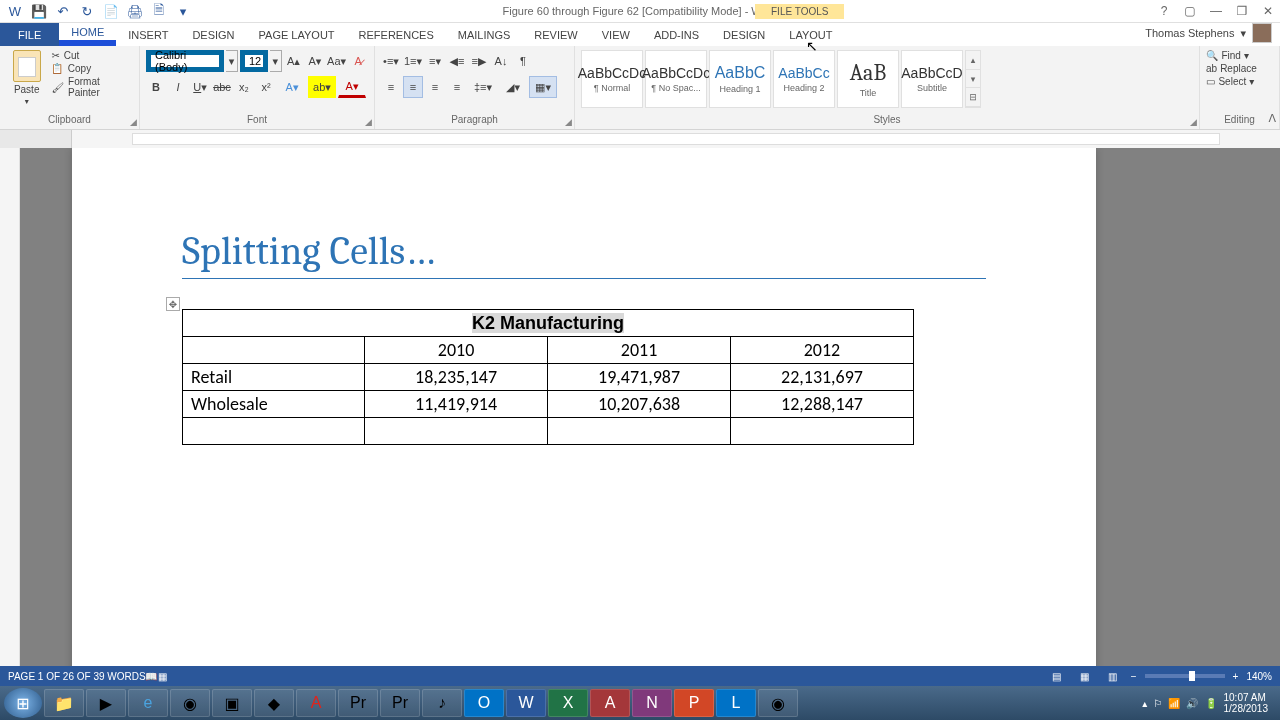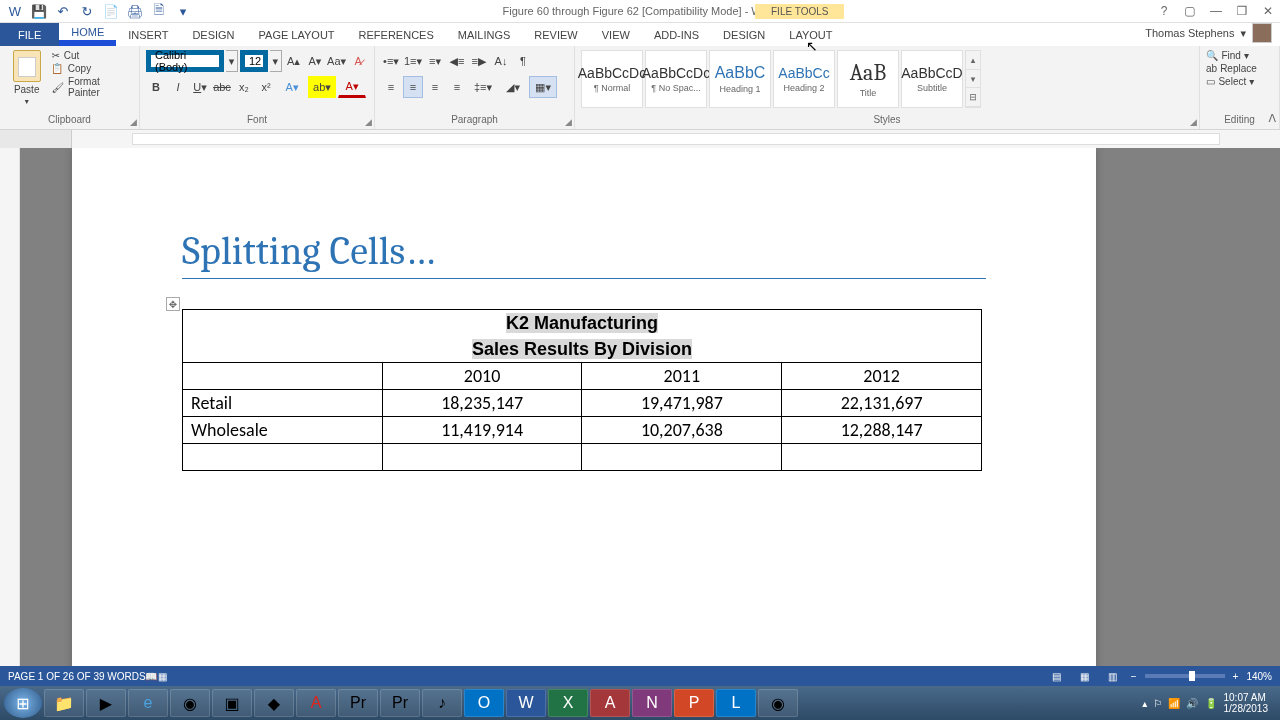--- a/index.html
+++ b/index.html
@@ -72,21 +72,21 @@
 .doc-area { position: absolute; top: 148px; bottom: 34px; left: 0; right: 0; display: flex; background: #fff; }
 .ruler-v { width: 20px; background: #f5f5f5; border-right: 1px solid #e0e0e0; }
 .doc-scroll { flex: 1; background: #818181; overflow: hidden; position: relative; padding-left: 52px; }
 .page { width: 1024px; height: 100%; background: #fff; padding: 80px 110px 40px; box-shadow: 0 0 8px rgba(0,0,0,0.2); }
 
 .doc-title { font-family: Cambria, Georgia, serif; font-size: 40px; color: #2e74b5; font-weight: normal; border-bottom: 1px solid #2e74b5; padding-bottom: 4px; margin-bottom: 30px; }
 
 .table-anchor { position: relative; }
 .table-move { position: absolute; left: -16px; top: -12px; width: 14px; height: 14px; border: 1px solid #aaa; background: #fff; display: flex; align-items: center; justify-content: center; font-size: 10px; color: #666; cursor: move; }
 
-.sales-table { border-collapse: collapse; width: 800px; margin-top: 28px; }
+.sales-table { border-collapse: collapse; width: 732px; margin-top: 28px; }
 .sales-table td, .sales-table th { border: 1px solid #000; padding: 2px 8px; font-family: Calibri, sans-serif; font-size: 18px; font-weight: normal; }
 .sales-table .header-row td { text-align: center; font-weight: bold; border-bottom: none; }
 .sales-table .header-row2 td { text-align: center; font-weight: bold; border-top: none; }
 .sales-table .year-row td { text-align: center; }
 .sales-table .year-row td:first-child { text-align: left; }
 .sales-table .data-row td { text-align: center; }
 .sales-table .data-row td:first-child { text-align: left; }
 .highlight { background: #d9d9d9; }
 .col-label { width: 200px; }
 .col-data { width: 200px; }
@@ -301,23 +301,20 @@
   <div class="ruler-v"></div>
   <div class="doc-scroll">
     <div class="page">
       <h1 class="doc-title">Splitting Cells…</h1>
       <div class="table-anchor">
         <div class="table-move">✥</div>
         <table class="sales-table">
           <tbody>
               <tr class="header-row">
                 <td colspan="4"><span class="highlight">K2 Manufacturing</span></td>
-              </tr>
-          <tr class="header-row2">
-                <td colspan="4"><span class="highlight">Sales Results By Division</span></td>
               </tr>
           <tr class="year-row">
             <td class="col-label"></td>
             <td class="col-data">2010</td>
             <td class="col-data">2011</td>
             <td class="col-data">2012</td>
           </tr>
           <tr class="data-row">
             <td>Retail</td>
             <td>18,235,147</td>

